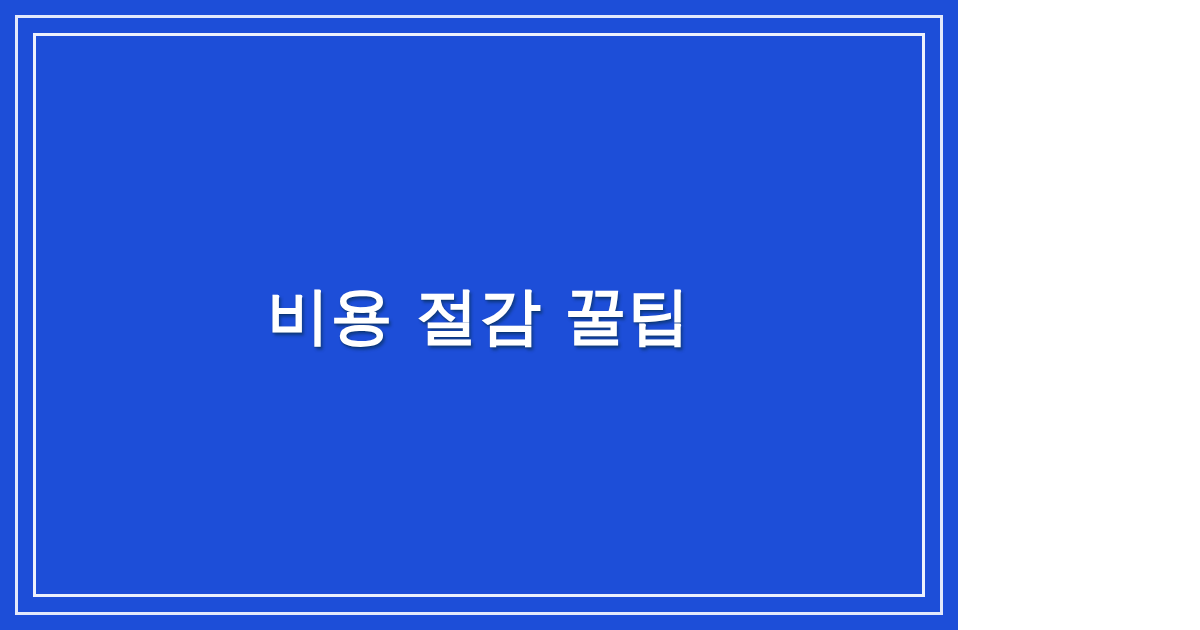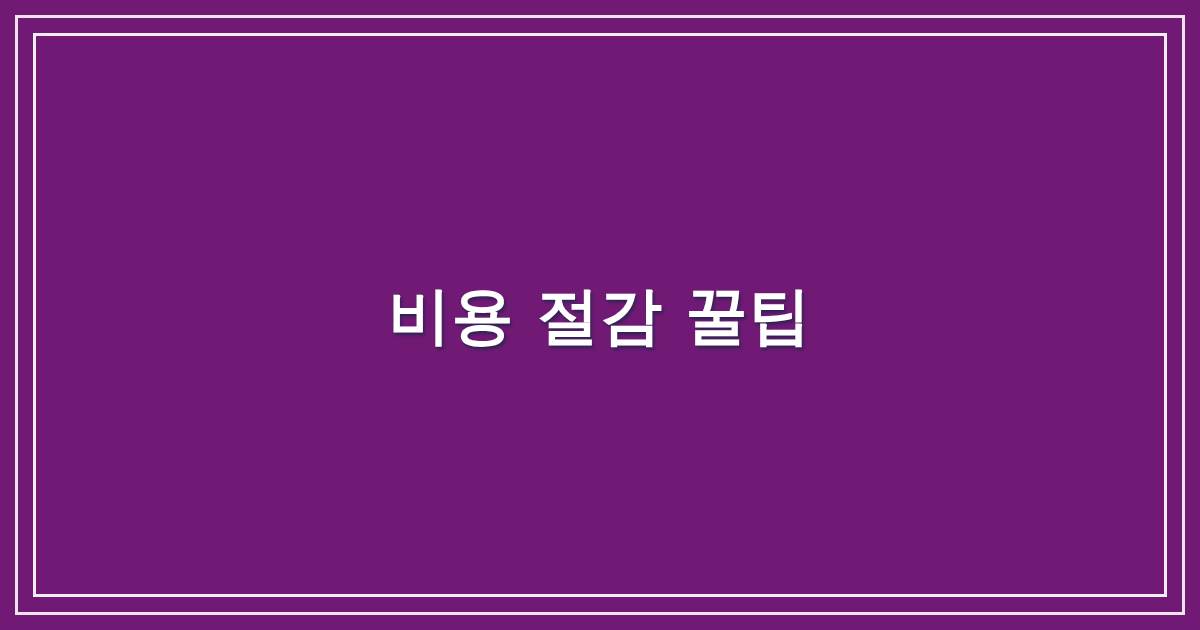--- a/index.html
+++ b/index.html
@@ -9,23 +9,23 @@
 
   body {
     width: 1200px;
     height: 630px;
     overflow: hidden;
     font-family: "DejaVu Sans", "Liberation Sans", sans-serif;
   }
 
   #banner {
     position: relative;
-    width: 1200px;
+    width: 958px;
     height: 630px;
-    background: #701a75;
+    background: #1d4ed8;
     overflow: hidden;
   }
 
   
   .frame-outer {
     position: absolute;
     left: 15px;
     top: 15px;
     right: 15px;
     bottom: 15px;

